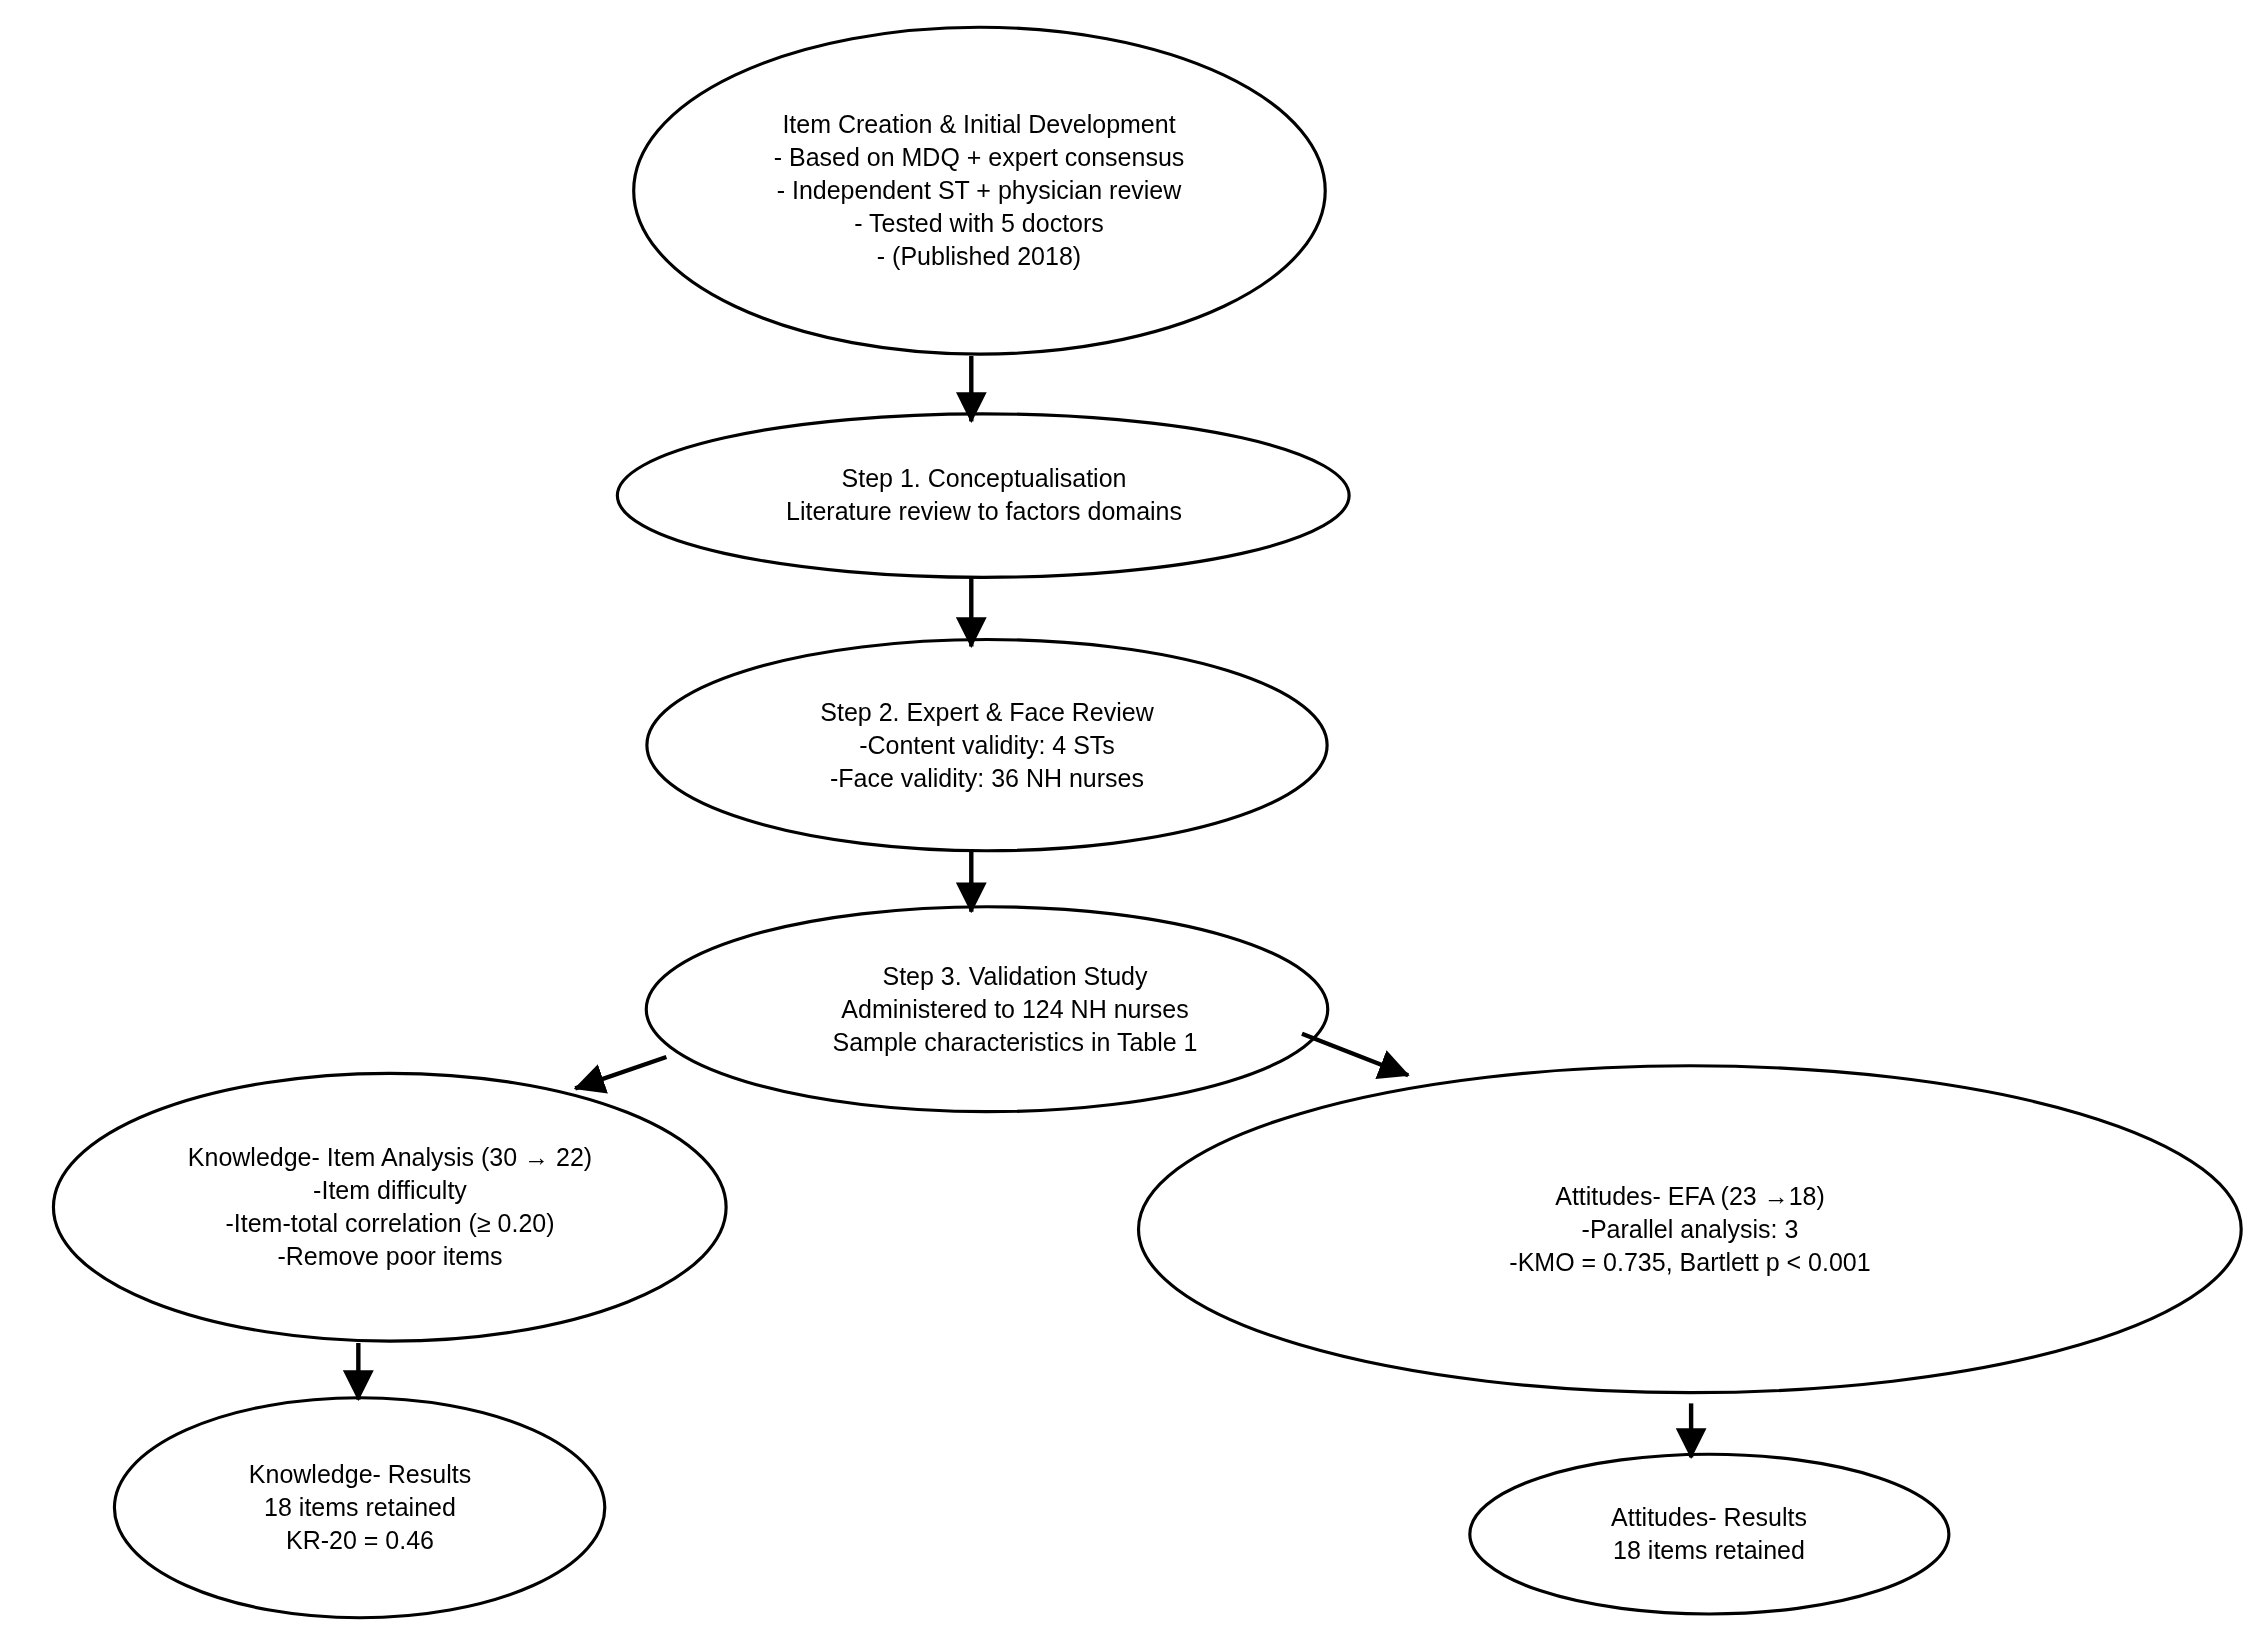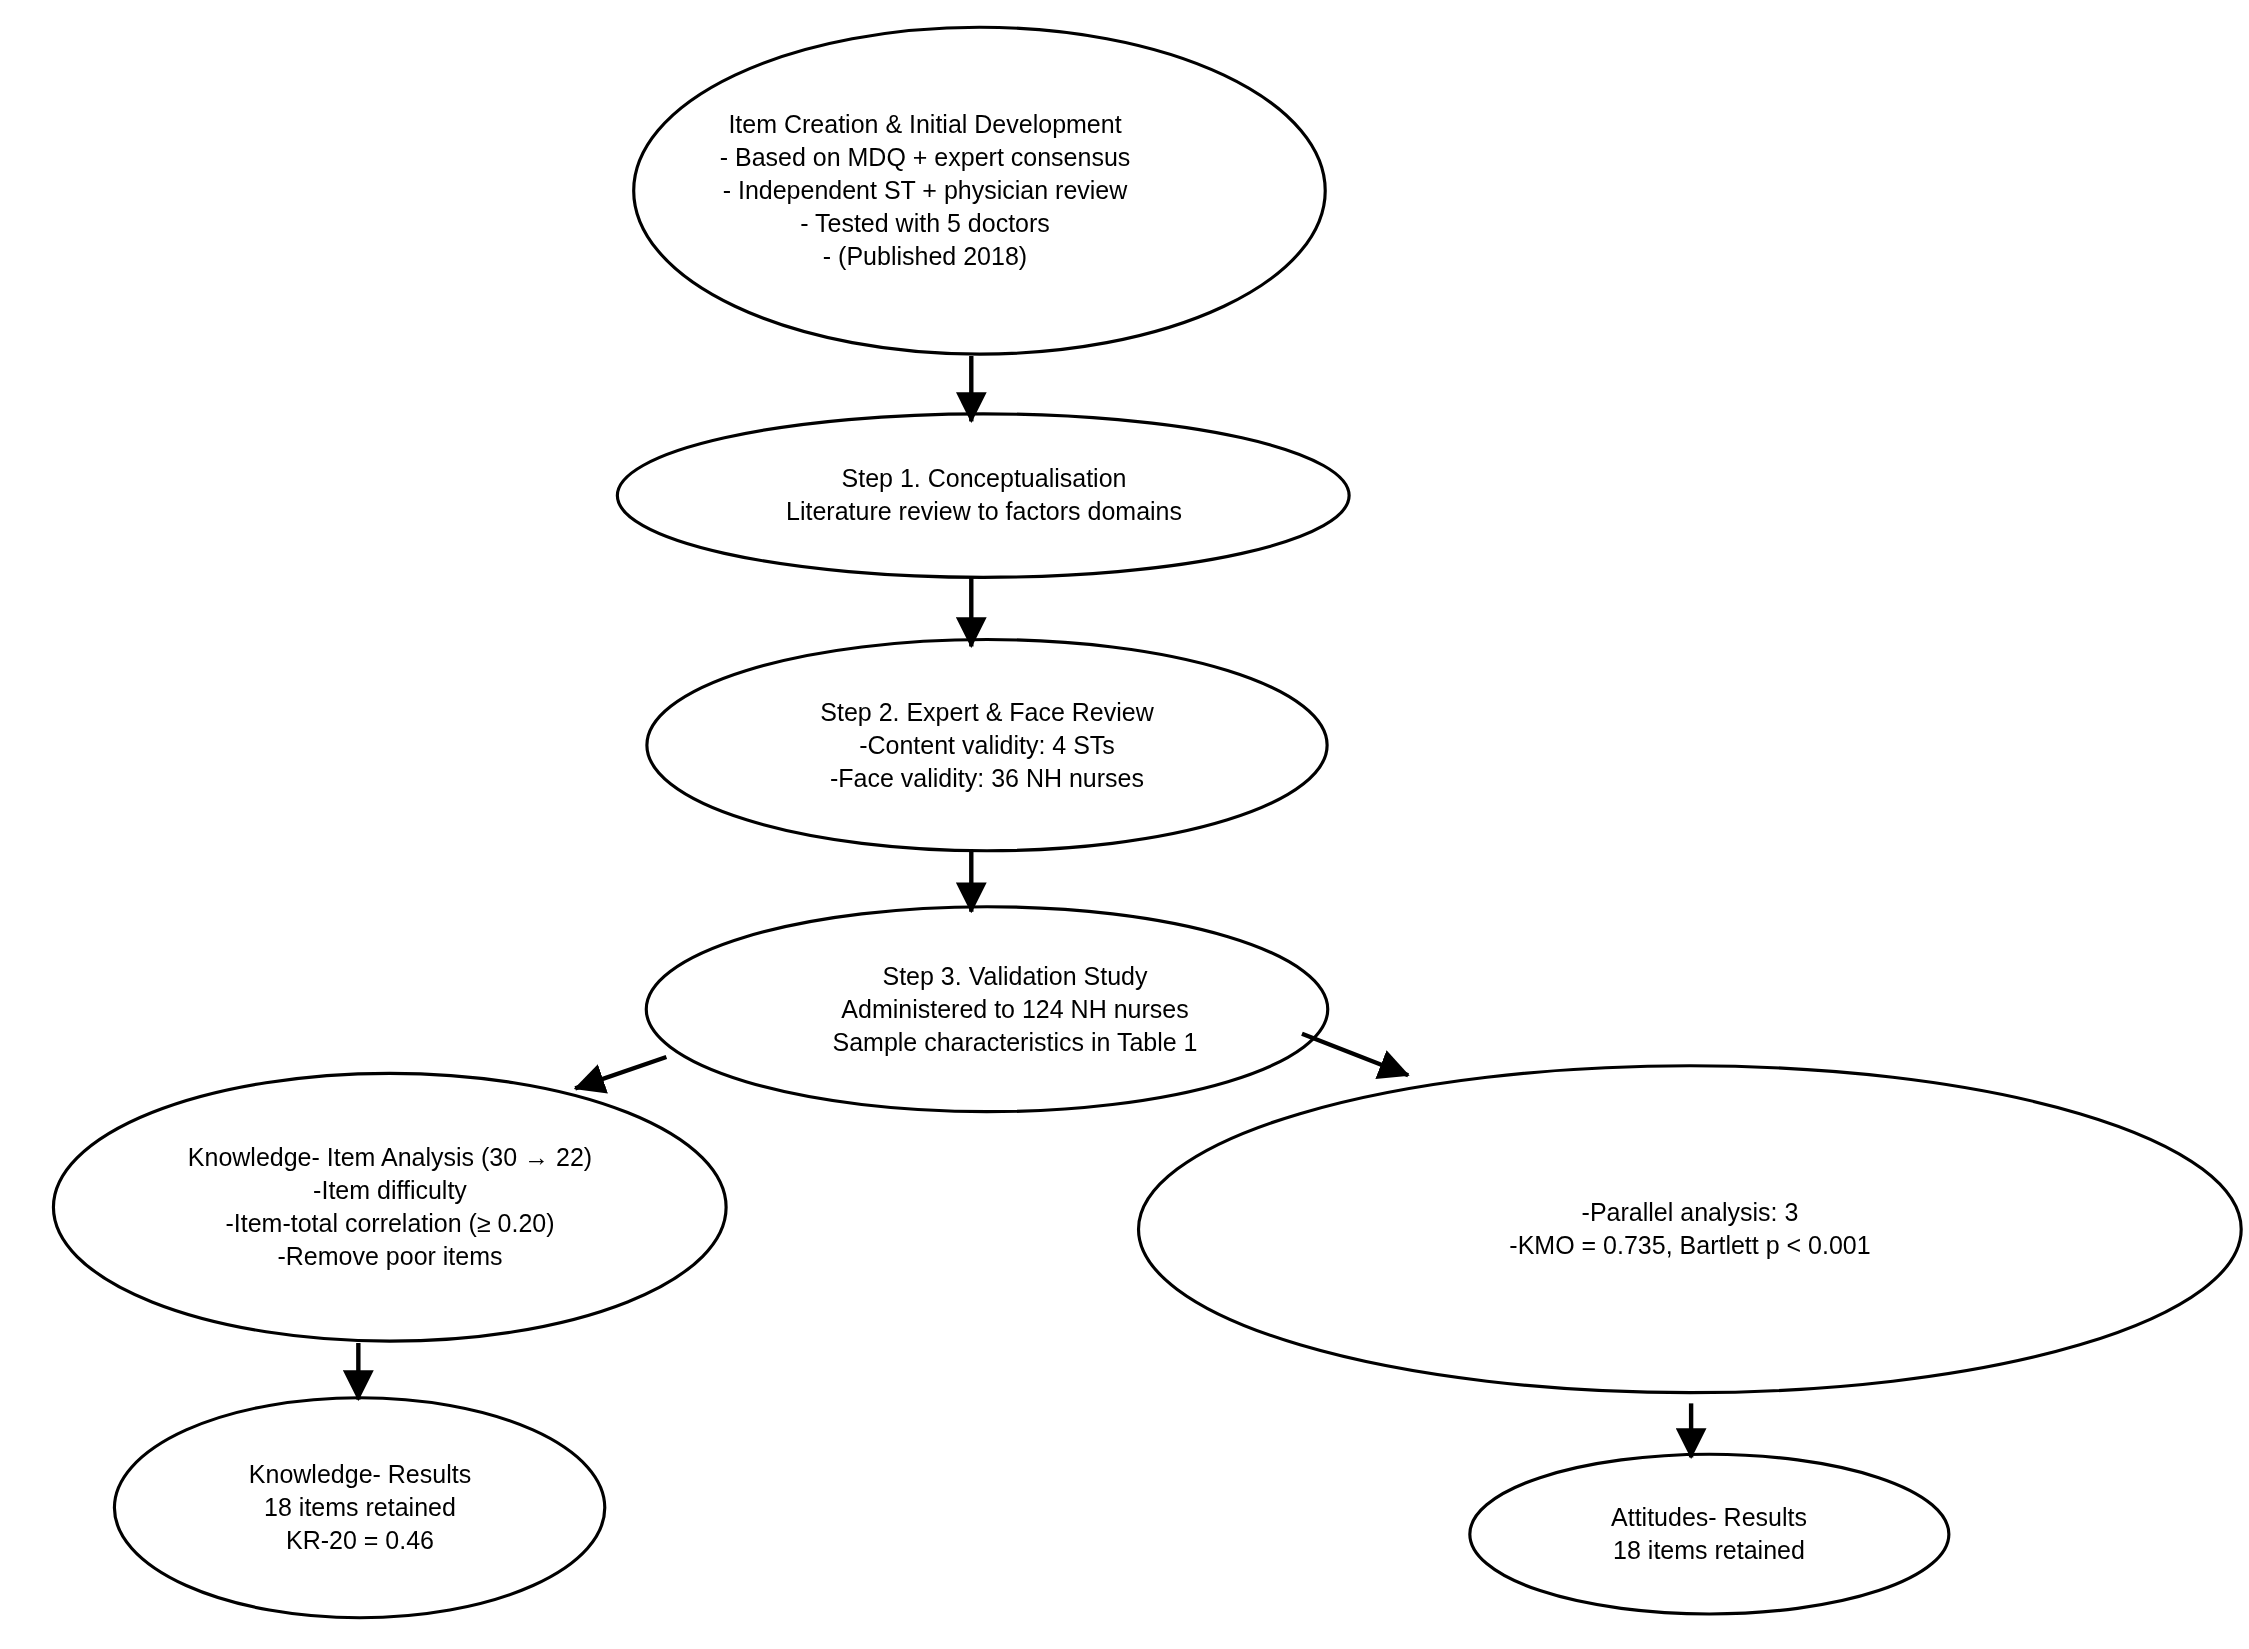--- a/index.html
+++ b/index.html
@@ -65,21 +65,21 @@
 
   <line class="connector" x1="1545" y1="566" x2="1545" y2="670" marker-end="url(#arrowhead)"></line>
   <line class="connector" x1="1545" y1="918" x2="1545" y2="1028" marker-end="url(#arrowhead)"></line>
   <line class="connector" x1="1545" y1="1352" x2="1545" y2="1450" marker-end="url(#arrowhead)"></line>
   <line class="connector" x1="1060" y1="1681" x2="915" y2="1731" marker-end="url(#arrowhead)"></line>
   <line class="connector" x1="2071" y1="1644" x2="2240" y2="1710" marker-end="url(#arrowhead)"></line>
   <line class="connector" x1="570" y1="2136" x2="570" y2="2226" marker-end="url(#arrowhead)"></line>
   <line class="connector" x1="2690" y1="2232" x2="2690" y2="2318" marker-end="url(#arrowhead)"></line>
 </svg>
 
-<div class="node" style="left:925px; top:190px;">
+<div class="node" style="left:979px; top:190px;">
   <span class="line">Item Creation &amp; Initial Development</span>
   <span class="line">- Based on MDQ + expert consensus</span>
   <span class="line">- Independent ST + physician review</span>
   <span class="line">- Tested with 5 doctors</span>
   <span class="line">- (Published 2018)</span>
 </div>
 
 <div class="node" style="left:984px; top:495px;">
   <span class="line">Step 1. Conceptualisation</span>
   <span class="line">Literature review to factors domains</span>
@@ -98,20 +98,21 @@
 </div>
 
 <div class="node" style="left:390px; top:1207px;">
   <span class="line">Knowledge- Item Analysis (30 → 22)</span>
   <span class="line">-Item difficulty</span>
   <span class="line">-Item-total correlation (≥ 0.20)</span>
   <span class="line">-Remove poor items</span>
 </div>
 
 <div class="node" style="left:1690px; top:1229px;">
+  <span class="line">Attitudes- EFA (23 →18)</span>
   <span class="line">-Parallel analysis: 3</span>
   <span class="line">-KMO = 0.735, Bartlett p &lt; 0.001</span>
 </div>
 
 <div class="node" style="left:360px; top:1507px;">
   <span class="line">Knowledge- Results</span>
   <span class="line">18 items retained</span>
   <span class="line">KR-20 = 0.46</span>
 </div>
 

